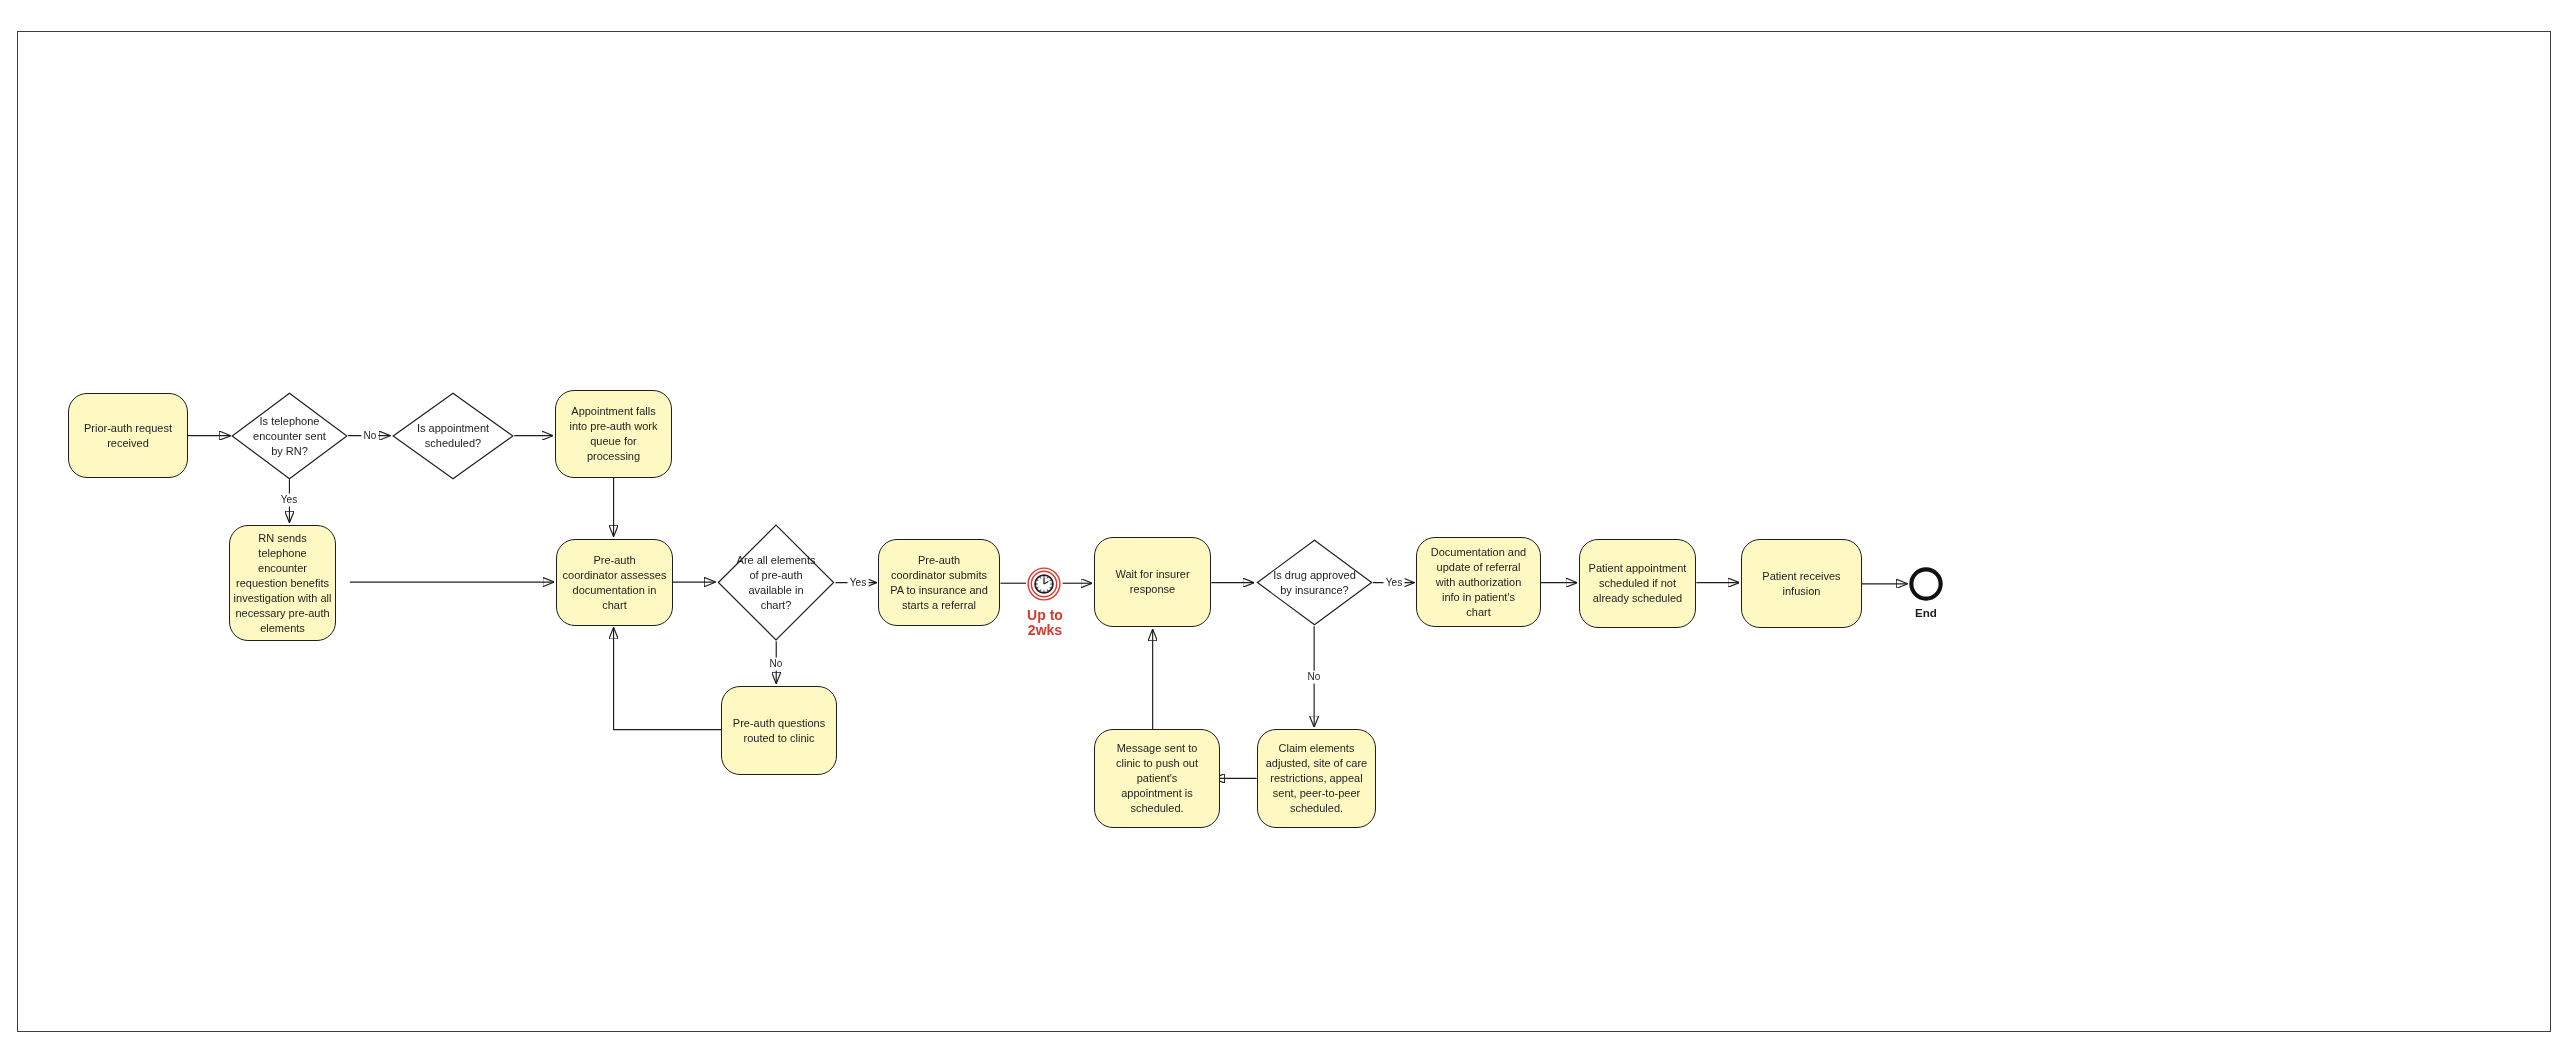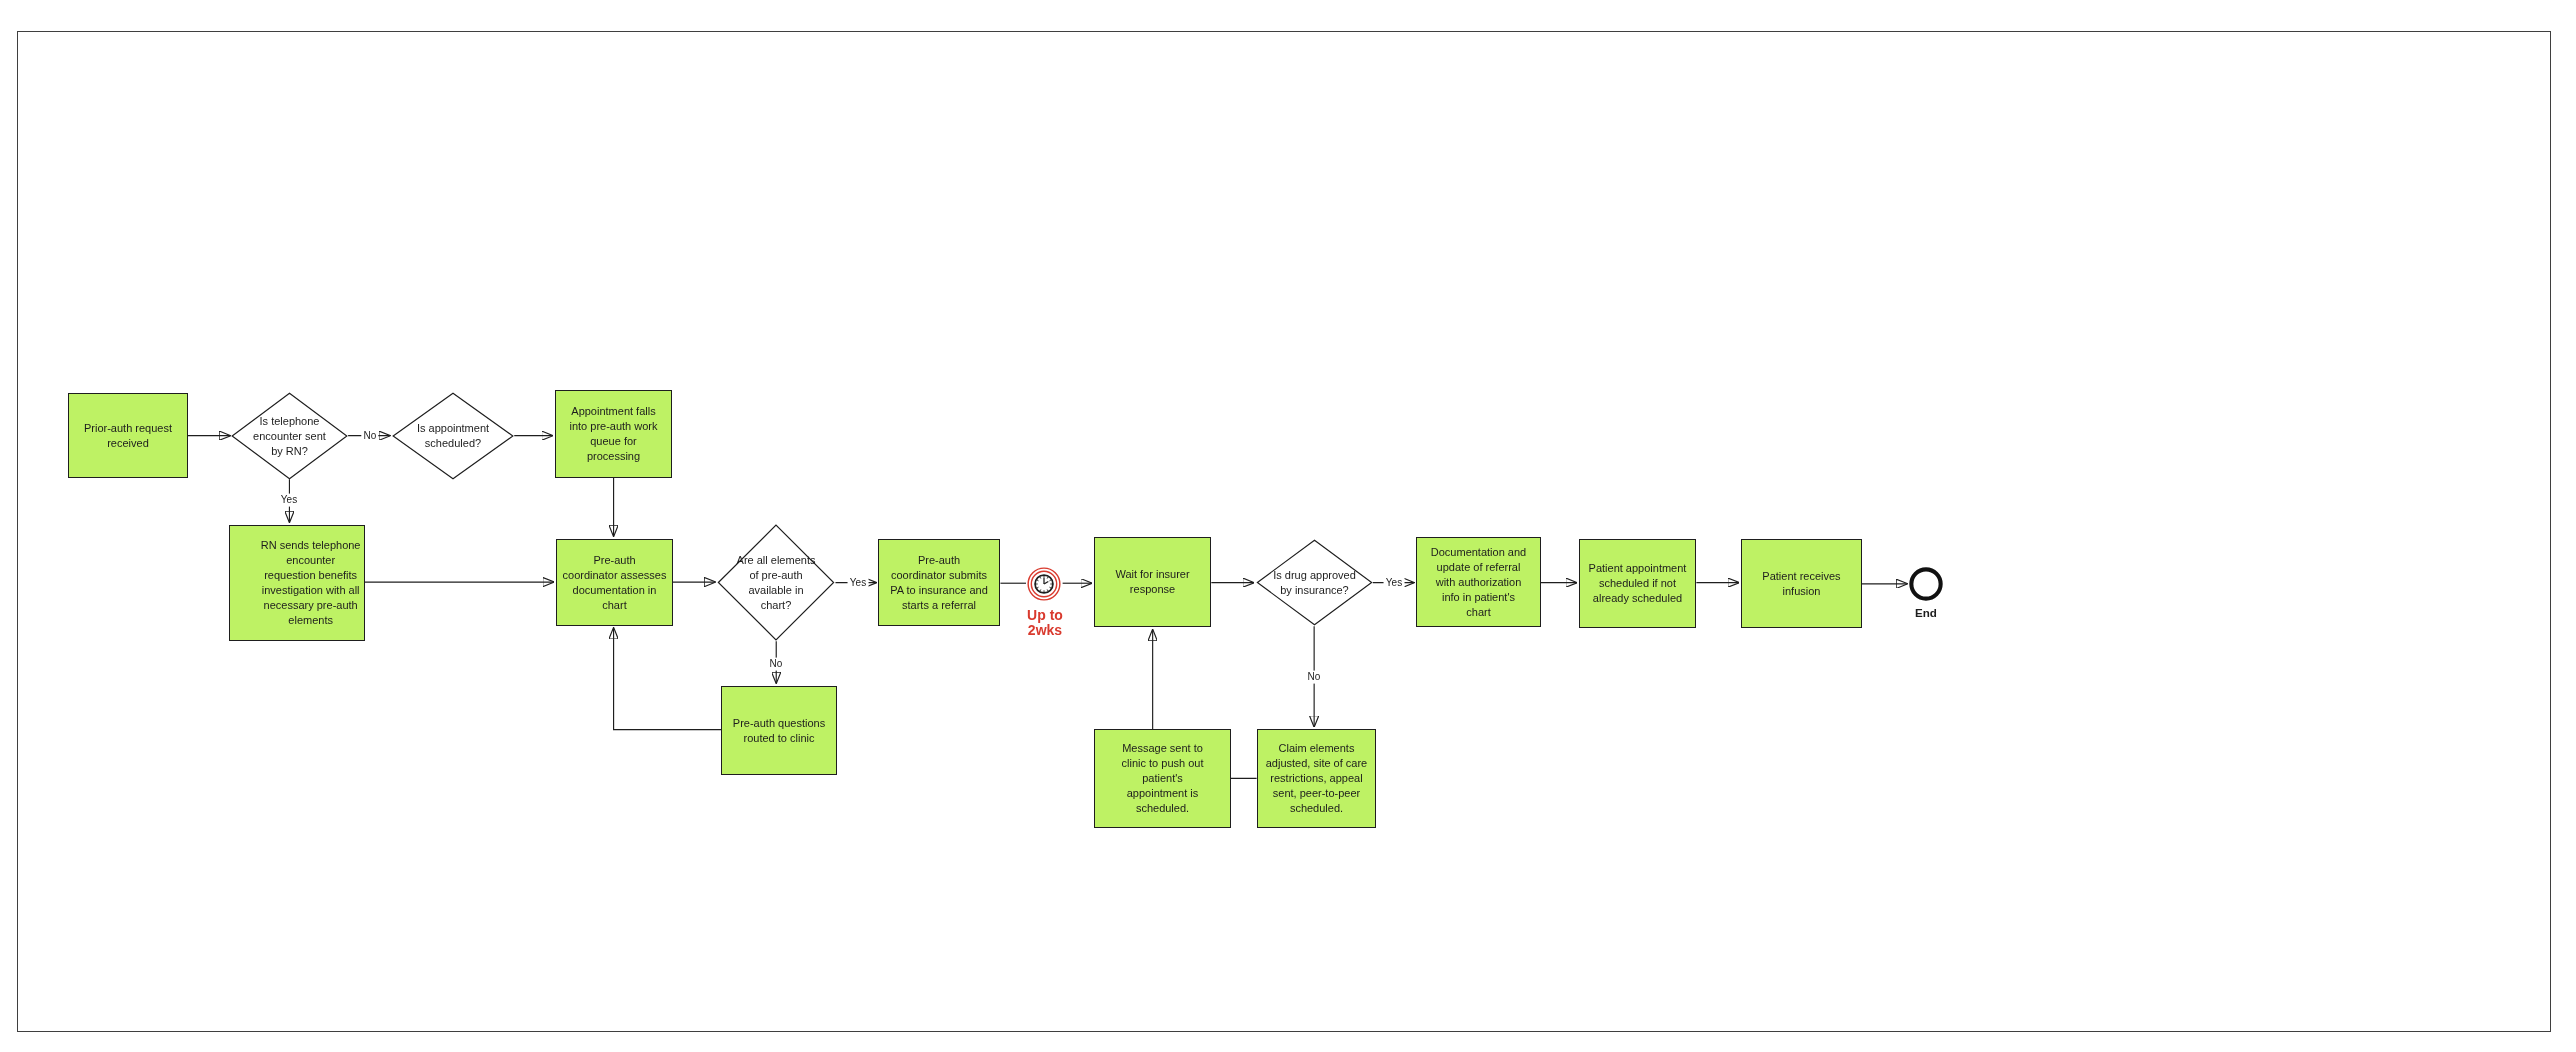--- a/index.html
+++ b/index.html
@@ -11,22 +11,22 @@
     position:absolute;left:17px;top:31px;width:2532px;height:999px;
     border:1.2px solid var(--page_border,#3f3f3f);
   }
   .edges{position:absolute;left:0;top:0;}
   .edges path{stroke:var(--shape_stroke,#1e1e1e);stroke-width:2;fill:none;}
   .node{
     position:absolute;display:flex;align-items:center;justify-content:center;
     text-align:center;font-size:11px;line-height:15px;white-space:pre-line;
   }
   .rect{
-    background:#bef264;border:1.2px solid var(--shape_stroke,#1e1e1e);
-    border-radius:0;box-sizing:border-box;padding:1.2px 3.5px;
+    background:#fef9c3;border:1.2px solid var(--shape_stroke,#1e1e1e);
+    border-radius:19px;box-sizing:border-box;padding:1.2px 3.5px;
   }
   .diamond{background:transparent;}
   .diamond svg{position:absolute;left:0;top:0;overflow:visible;}
   .diamond polygon{fill:#fff;stroke:var(--shape_stroke,#1e1e1e);stroke-width:2;}
   .diamond .lbl{position:relative;z-index:2;}
   .edge-label{
     position:absolute;transform:translate(-50%,-50%);background:#fff;
     padding:0 2.3px;font-size:10px;line-height:12.8px;z-index:3;
   }
   .timer-label{
@@ -102,21 +102,21 @@
 scheduled?</span>
   </div>
 
   <div class="node rect" style="left:555px;top:390px;width:117px;height:88px;">
     <span>Appointment falls
 into pre-auth work
 queue for
 processing</span>
   </div>
 
-  <div class="node rect" style="left:229px;top:525px;width:136px;height:116px;justify-content:flex-end;">
+  <div class="node rect" style="left:229px;top:525px;width:107px;height:116px;justify-content:flex-end;">
     <span>RN sends telephone
 encounter
 requestion benefits
 investigation with all
 necessary pre-auth
 elements</span>
   </div>
 
   <div class="node rect" style="left:556px;top:539px;width:117px;height:87px;">
     <span>Pre-auth
@@ -203,21 +203,21 @@
   <svg class="event-icon" style="left:1909px;top:567px;" width="34" height="34" viewBox="0 0 58 58">
     <circle class="end-ring" cx="29" cy="29" r="25" stroke-width="7"></circle>
   </svg>
   <div class="end-label" style="left:1926px;top:612px;">End</div>
 
   <div class="node rect" style="left:721px;top:686px;width:116px;height:89px;">
     <span>Pre-auth questions
 routed to clinic</span>
   </div>
 
-  <div class="node rect" style="left:1094px;top:729px;width:137px;height:99px;">
+  <div class="node rect" style="left:1094px;top:729px;width:126px;height:99px;">
     <span>Message sent to
 clinic to push out
 patient's
 appointment is
 scheduled.</span>
   </div>
 
   <div class="node rect" style="left:1257px;top:729px;width:119px;height:99px;">
     <span>Claim elements
 adjusted, site of care

